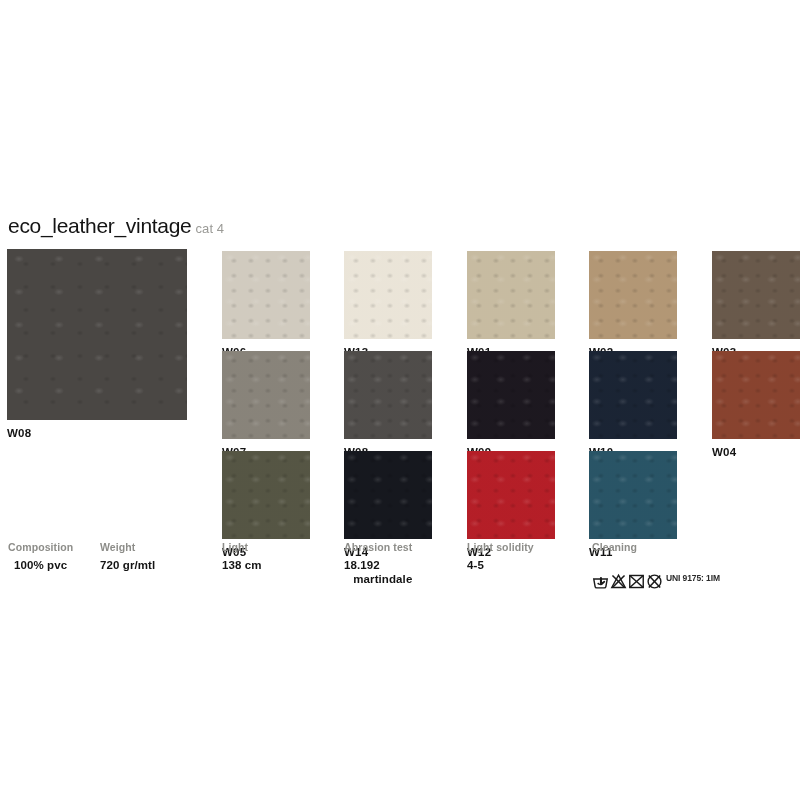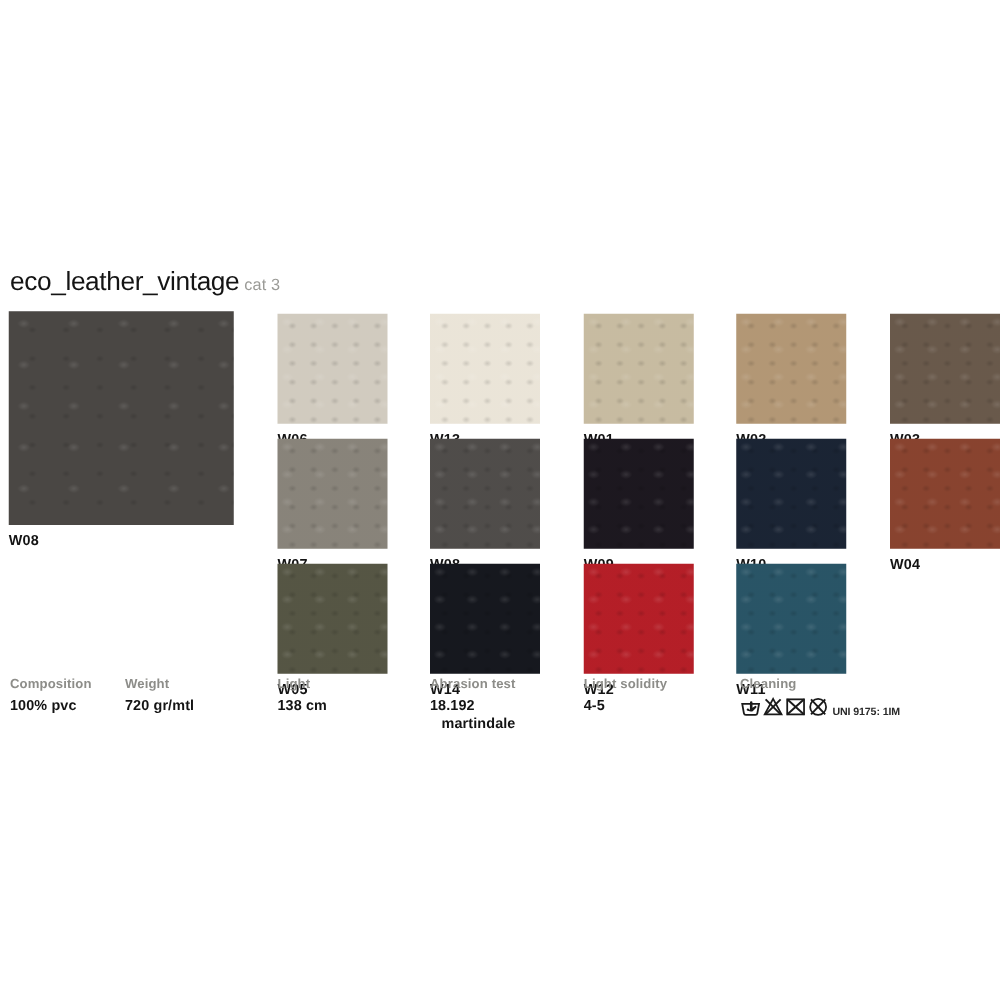--- a/index.html
+++ b/index.html
@@ -94,22 +94,22 @@
     color: #141414;
     letter-spacing: 0.1px;
     line-height: 14px;
     margin-top: 4px;
   }
   .spec-value .line2 { display: block; text-align: right; }
 
   
   #care-row {
     display: flex;
-    align-items: flex-end;
-    margin-top: 3px;
+    align-items: flex-start;
+    margin-top: 19px;
   }
   .care-icon {
     width: 17px;
     height: 17px;
     margin-right: 1px;
     flex: 0 0 auto;
   }
   #care-standard {
     font-size: 8.5px;
     font-weight: bold;
@@ -118,21 +118,21 @@
     margin-left: 2px;
     white-space: nowrap;
   }
 </style>
 </head>
 <body>
 
 <div id="sheet">
 
   <div id="title-block">
-    <span id="title-main">eco_leather_vintage</span><span id="title-cat">cat 3</span>
+    <span id="title-main">eco_leather_vintage</span><span id="title-cat">cat 4</span>
   </div>
 
   <div class="swatch grain" id="hero-swatch" style="background-color: rgb(75, 72, 69);"></div>
   <div class="swatch-label" id="hero-label">W08</div>
 
   <div id="swatch-grid">
       <div class="swatch grain" style="left: 222px; top: 251px; width: 88px; height: 88px; background-color: rgb(213, 207, 195);"></div>
       <div class="swatch-label" style="left: 222px; top: 346px;">W06</div>
       <div class="swatch grain" style="left: 344px; top: 251px; width: 88px; height: 88px; background-color: rgb(239, 233, 220);"></div>
       <div class="swatch-label" style="left: 344px; top: 346px;">W13</div>
@@ -156,21 +156,21 @@
       <div class="swatch-label" style="left: 222px; top: 546px;">W05</div>
       <div class="swatch grain" style="left: 344px; top: 451px; width: 88px; height: 88px; background-color: rgb(22, 24, 31);"></div>
       <div class="swatch-label" style="left: 344px; top: 546px;">W14</div>
       <div class="swatch grain" style="left: 467px; top: 451px; width: 88px; height: 88px; background-color: rgb(184, 31, 40);"></div>
       <div class="swatch-label" style="left: 467px; top: 546px;">W12</div>
       <div class="swatch grain" style="left: 589px; top: 451px; width: 88px; height: 88px; background-color: rgb(42, 86, 104);"></div>
       <div class="swatch-label" style="left: 589px; top: 546px;">W11</div>
     </div>
 
   <div id="spec-grid">
-      <div class="spec" style="left: 8px; top: 540px;">
+      <div class="spec" style="left: 8px; top: 540px; text-align: center;">
         <div class="spec-label">Composition</div>
         <div class="spec-value"><span>100% pvc</span></div>
       </div>
       <div class="spec" style="left: 100px; top: 540px;">
         <div class="spec-label">Weight</div>
         <div class="spec-value"><span>720 gr/mtl</span></div>
       </div>
       <div class="spec" style="left: 222px; top: 540px;">
         <div class="spec-label">Light</div>
         <div class="spec-value"><span>138 cm</span></div>

